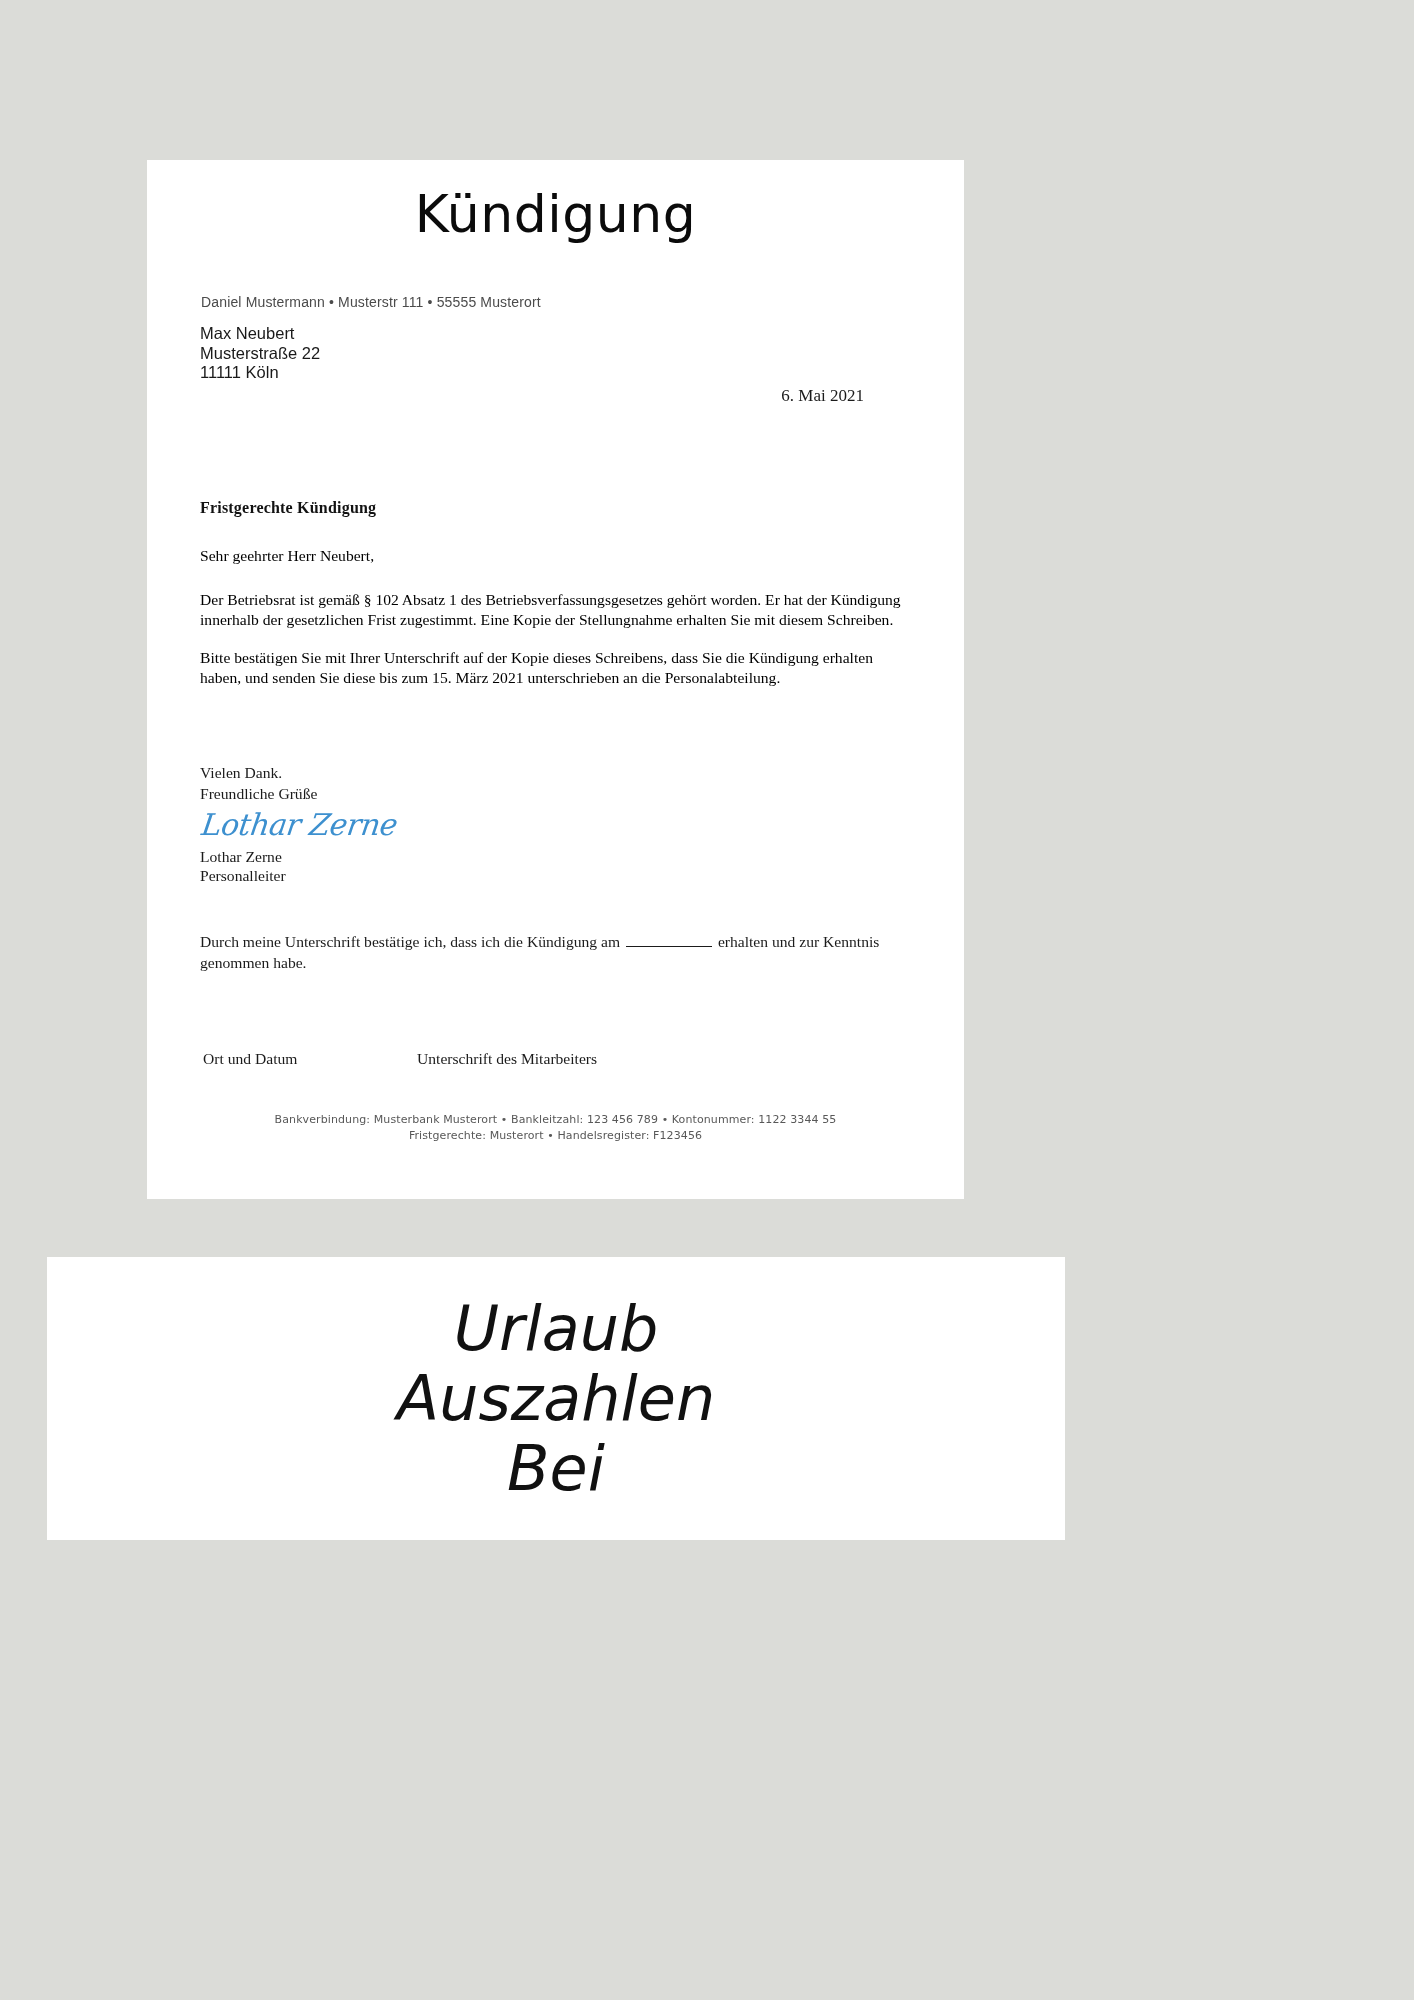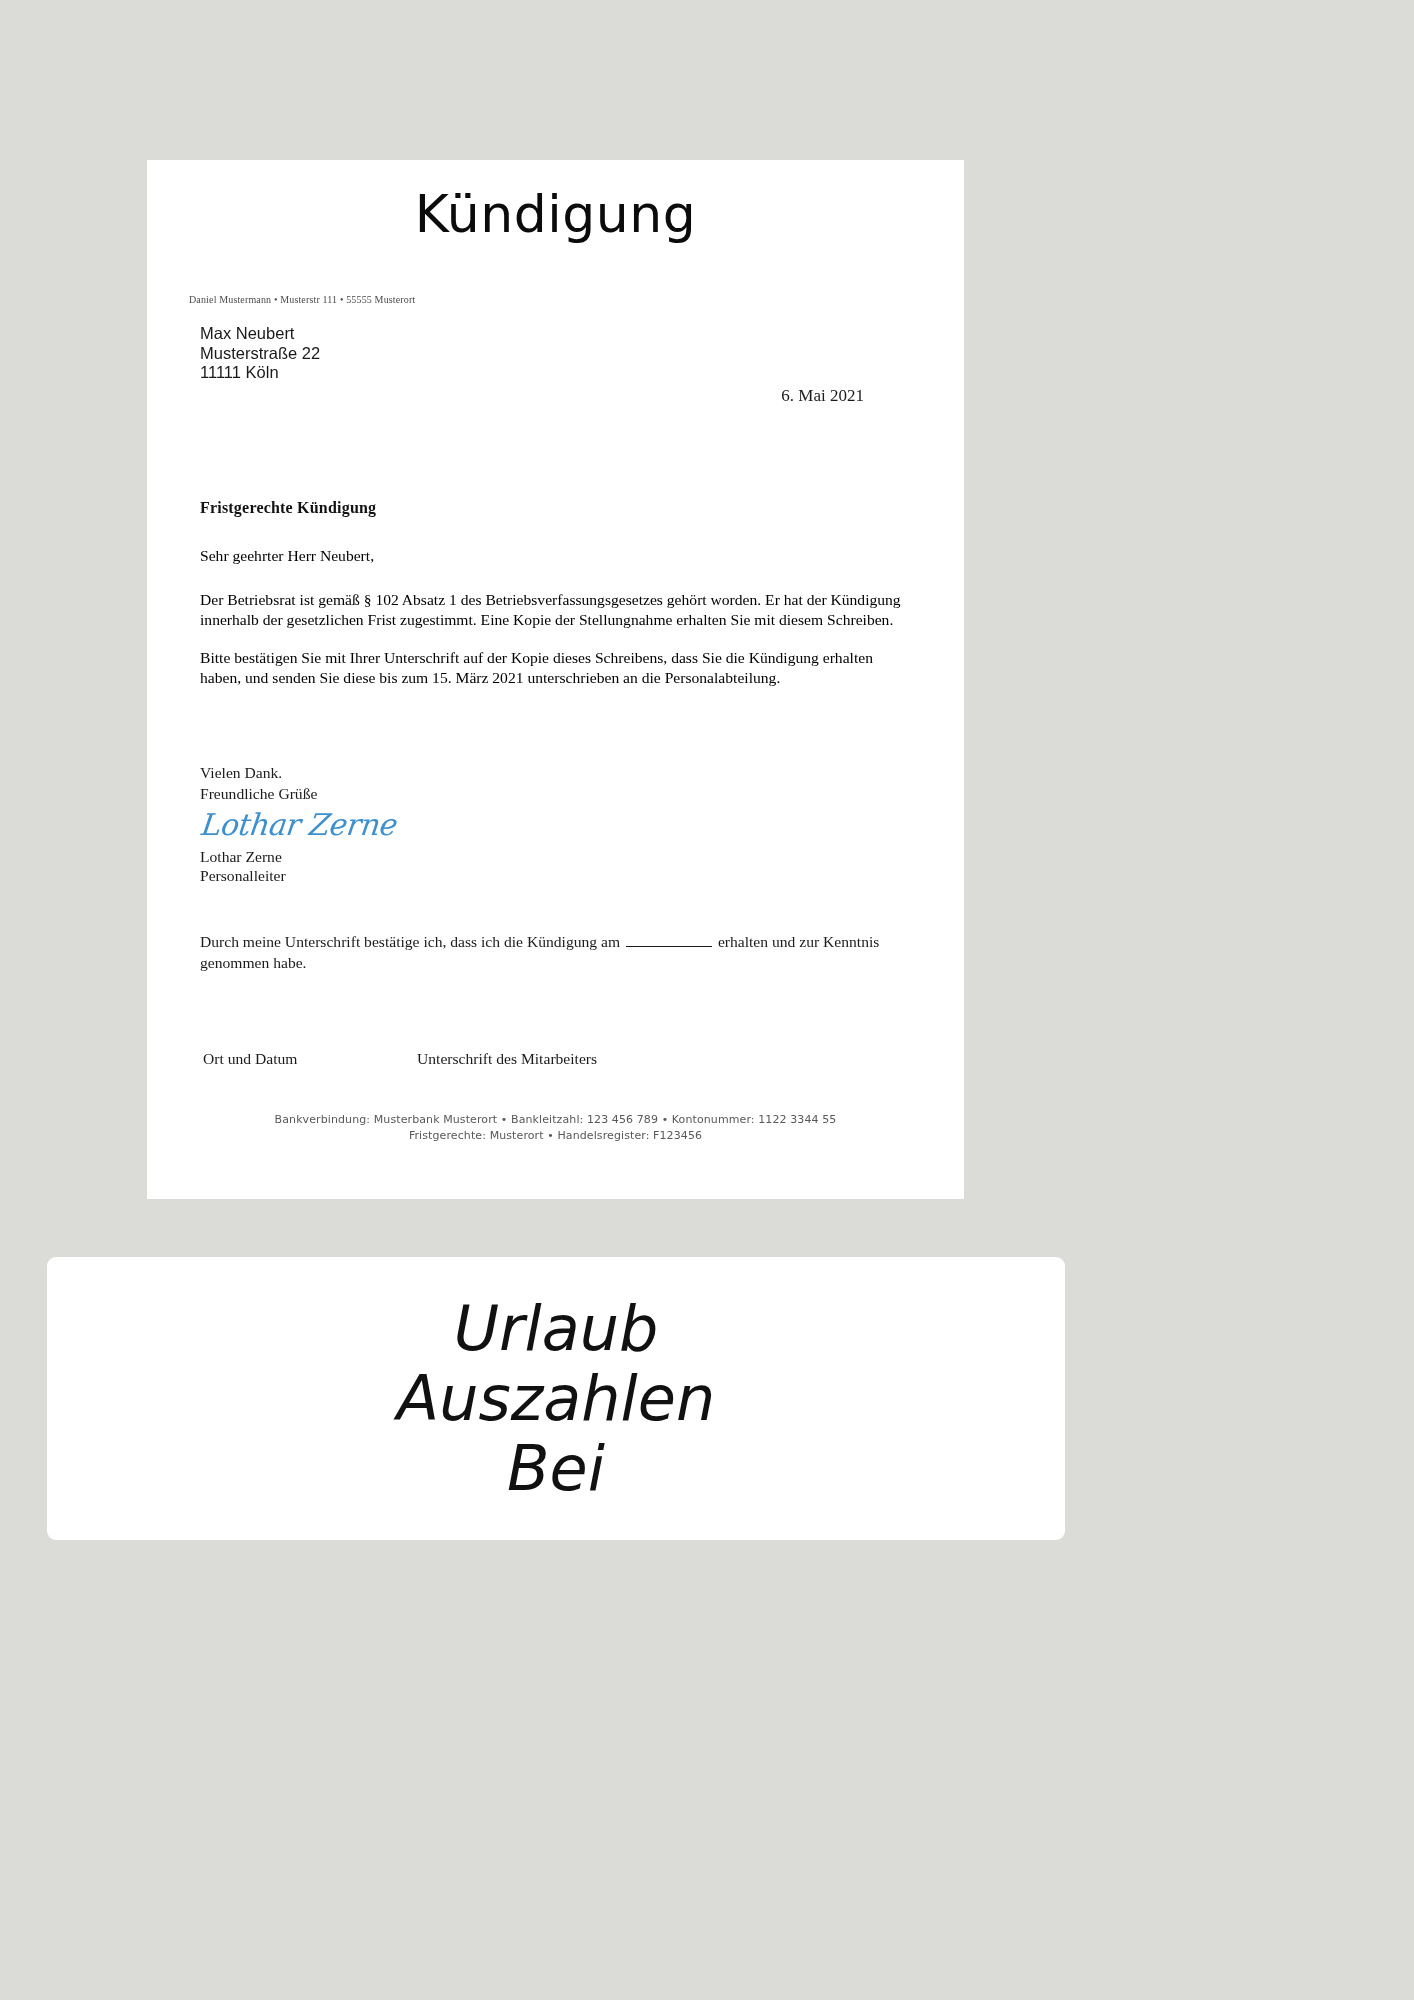--- a/index.html
+++ b/index.html
@@ -35,24 +35,24 @@
     font-family: "DejaVu Sans", sans-serif;
     font-size: 52px;
     font-weight: 400;
     letter-spacing: 0.5px;
     color: #0b0b0b;
     line-height: 1;
   }
 
   .sender-line {
     position: absolute;
-    left: 42px;
+    left: 54px;
     top: 134px;
-    font-family: Liberation Serif, serif;
-    font-size: 10px;
+    font-family: Liberation Sans, sans-serif;
+    font-size: 14px;
     color: #4b4b4b;
     letter-spacing: 0.15px;
     white-space: nowrap;
   }
 
   .recipient {
     position: absolute;
     left: 53px;
     top: 164px;
     font-family: "Liberation Sans", sans-serif;
@@ -189,21 +189,20 @@
   .caption-card {
     position: absolute;
     left: 47px;
     top: 1257px;
     width: 1018px;
     height: 283px;
     background: #ffffff;
     display: flex;
     align-items: center;
     justify-content: center;
-    border-radius: 9px;
   }
   .caption-text {
     font-family: "DejaVu Sans", sans-serif;
     font-style: italic;
     font-weight: 400;
     font-size: 62px;
     line-height: 70px;
     color: #111111;
     text-align: center;
     width: 100%;

